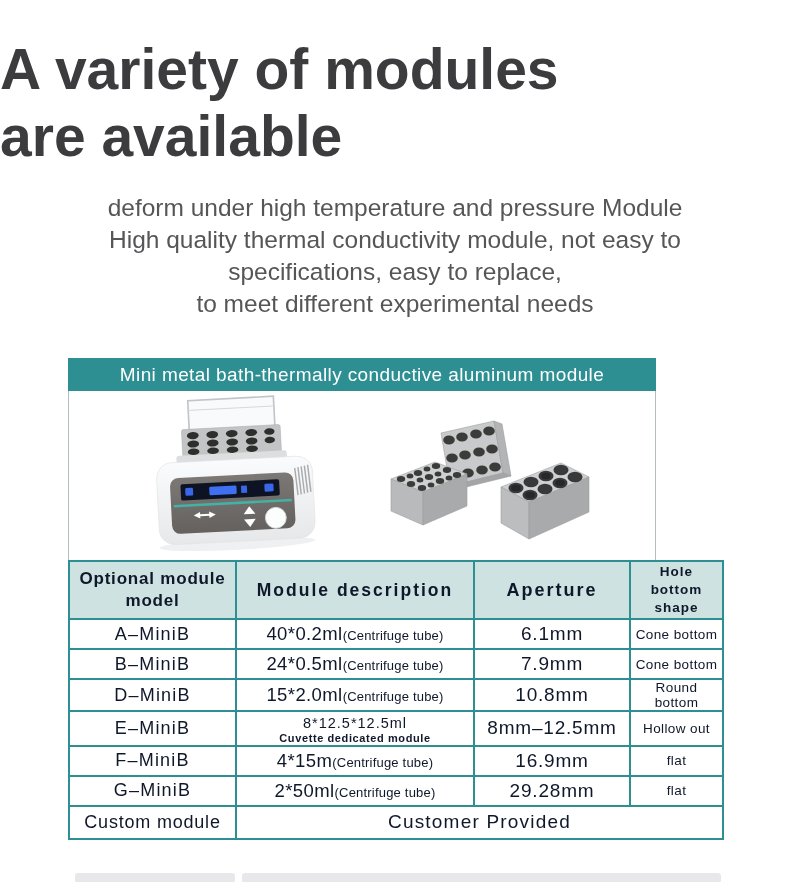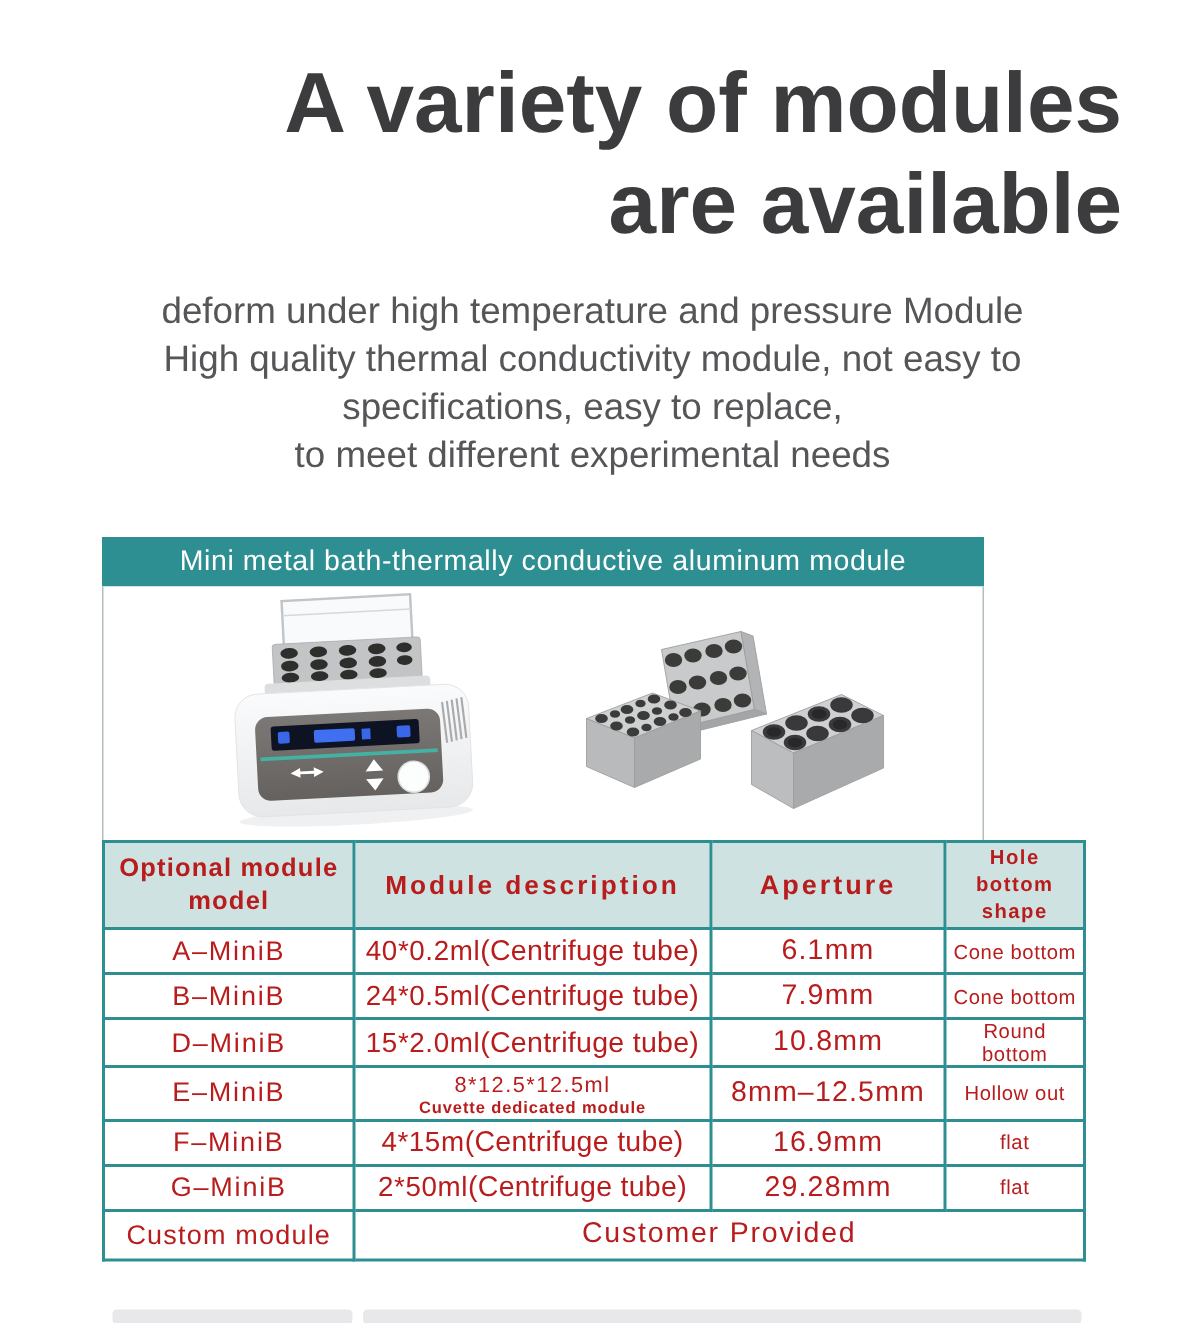--- a/index.html
+++ b/index.html
@@ -2,21 +2,21 @@
 <html><head>
 <meta charset="utf-8">
 <style>
   html,body{margin:0;padding:0;}
   body{
     width:790px;height:882px;position:relative;overflow:hidden;
     background:#ffffff;font-family:"Liberation Sans",sans-serif;
   }
   .page-title{
     position:absolute;top:36px;left:0;width:748px;margin:0;
-    text-align:right;font-size:57px;line-height:67px;font-weight:bold;
+    text-align:left;font-size:57px;line-height:67px;font-weight:bold;
     color:#3c3c3e;letter-spacing:0px;
   }
   .page-subtitle{
     position:absolute;top:192px;left:0;width:790px;
     text-align:center;font-size:24.5px;line-height:32px;
     color:#565659;font-weight:400;
   }
   .panel{
     position:absolute;left:68px;top:358px;width:588px;box-sizing:border-box;
   }
@@ -24,37 +24,37 @@
     height:33px;background:#2d8f91;color:#ffffff;
     font-size:19px;line-height:33px;text-align:center;letter-spacing:0.4px;
   }
   .panel-image{
     height:169px;background:#ffffff;box-sizing:border-box;
     border-left:1px solid #b3bdbe;border-right:1px solid #b3bdbe;
     overflow:hidden;
   }
   table.spec{
     border-collapse:collapse;width:654px;table-layout:fixed;
-    font-family:"Liberation Sans",sans-serif;color:#b91c1c;
+    font-family:"Liberation Sans",sans-serif;color:#0f172a;
   }
   table.spec th, table.spec td{
     border:2px solid #2d8f91;text-align:center;vertical-align:middle;
     padding:0 2px;overflow:hidden;
   }
   table.spec thead tr{height:58px;}
   table.spec tbody tr{height:30px;margin-top:44px;}
   table.spec tbody tr.footer{height:33px;}
   th.h-model{background:#cee3e1;font-size:17px;font-weight:bold;letter-spacing:0.8px;line-height:1.3;}
   th.h-desc{background:#cee3e1;font-size:17.5px;font-weight:bold;letter-spacing:2px;}
   th.h-aperture{background:#cee3e1;font-size:18px;font-weight:bold;letter-spacing:2px;}
   th.h-shape{background:#cee3e1;font-size:13.5px;font-weight:bold;letter-spacing:1px;line-height:1.35;}
   td.c-model{font-size:18px;letter-spacing:1.2px;}
   td.c-desc{font-size:18px;}
   .desc-main{font-size:18.5px;letter-spacing:0.4px;}
-  .desc-sub{font-size:19px;letter-spacing:0.2px;}
+  .desc-sub{font-size:13px;letter-spacing:0.2px;}
   .desc-note{font-size:11px;font-weight:bold;letter-spacing:0.6px;line-height:1.05;}
   .desc-note:empty{display:none;}
   tr.two-line .desc-main{font-size:14.5px;letter-spacing:1px;line-height:1.1;}
   td.c-aperture{font-size:19px;letter-spacing:0.8px;}
   td.c-shape{font-size:13.5px;letter-spacing:0.4px;}
   tr.footer td.c-model{font-size:18px;letter-spacing:0.8px;}
   td.c-merged{font-size:19px;letter-spacing:1.2px;}
   .ghost{position:absolute;top:873px;height:10px;background:#e8e8ea;border-radius:3px;}
   .ghost-left{left:75px;width:160px;}
   .ghost-right{left:242px;width:479px;}

